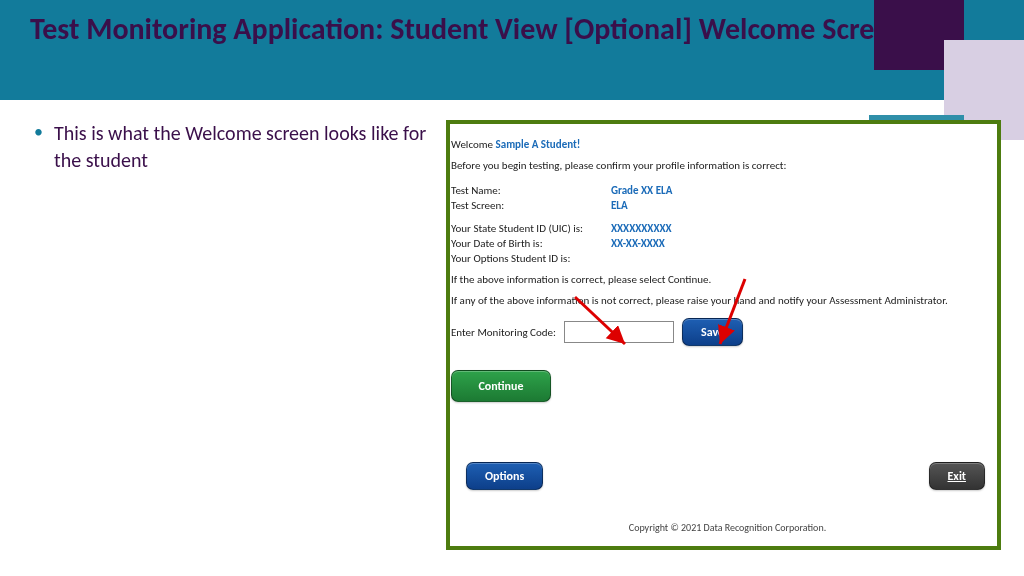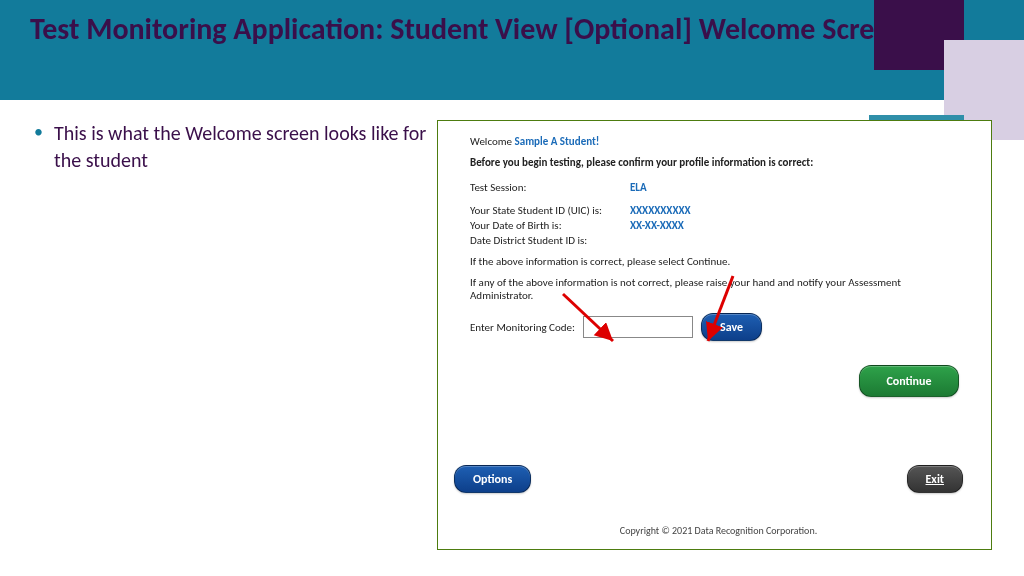--- a/index.html
+++ b/index.html
@@ -23,66 +23,66 @@
   .deco-lav {
     position: absolute; top: 40px; right: 0; width: 80px; height: 100px; background: #d8cfe3;
   }
   .deco-blue {
     position: absolute; top: 115px; right: 60px; width: 95px; height: 30px; background: #2f8fa9;
   }
 
   .content {
     display: flex;
     padding: 20px 10px 10px 30px;
-    gap: 7px;
+    gap: 16px;
   }
   .bullets {
     width: 400px;
     color: #3a0f4a;
     font-size: 20px;
   }
   .bullets ul { list-style: none; }
   .bullets li { position: relative; padding-left: 24px; margin-bottom: 18px; line-height: 1.35; }
   .bullets li::before {
     content: "•"; position: absolute; left: 4px; top: 0; color: #127b9b; font-size: 18px;
   }
 
   .app-frame {
     width: 555px;
     height: 430px;
-    border: 1px solid #4d7c0f;
+    border: 4px solid #4d7c0f;
     background: #fff;
     position: relative;
     font-size: 11px;
     color: #222;
-    padding: 14px 32px;
+    padding: 14px 1px;
   }
   .welcome-line { margin-bottom: 8px; }
   .welcome-name { color: #1b6bb8; font-weight: 700; }
-  .confirm { margin-bottom: 12px; font-weight: bold; }
+  .confirm { margin-bottom: 12px; }
   .kv { display: flex; margin-bottom: 2px; }
   .kv .k { width: 160px; }
   .kv .v { color: #1b6bb8; font-weight: 700; }
   .gap { height: 8px; }
   .instr { margin: 8px 0 4px 0; }
 
   .code-row { display:flex; align-items:center; gap:8px; margin-top: 11px; position: relative; }
   .code-input { width: 110px; height: 22px; border: 1px solid #888; background: #fff; font-size: 11px; padding: 2px 4px; }
   .btn {
     display: inline-flex; align-items: center; justify-content: center;
     height: 28px; padding: 0 18px; font-size: 12px; font-weight: 700; color: #fff;
-    border-radius: 12px; border: 1px solid rgba(0,0,0,.4);
+    border-radius: 7px; border: 1px solid rgba(0,0,0,.4);
     box-shadow: inset 0 1px 0 rgba(255,255,255,.25), 0 1px 2px rgba(0,0,0,.2);
     cursor: pointer;
   }
   .btn-blue { background: linear-gradient(#1e5fb3, #0d3f8a); }
   .btn-green { background: linear-gradient(#2ea24a, #1c7a33); width: 100px; height: 32px; }
   .btn-dark { background: linear-gradient(#555, #333); text-decoration: underline; }
-  .continue-wrap { text-align: right; margin-top: 24px; }
-  .bottom-row { position: absolute; bottom: 56px; left: 16px; right: 28px; display:flex; justify-content:space-between; }
+  .continue-wrap { text-align: left; margin-top: 24px; }
+  .bottom-row { position: absolute; bottom: 56px; left: 16px; right: 12px; display:flex; justify-content:space-between; }
   .copyright { position: absolute; bottom: 12px; left: 8px; right: 0; text-align: center; font-size: 10px; color: #444; }
 
   .arrow {
     position: absolute; pointer-events: none;
   }
   .arrow svg { overflow: visible; }
 </style>
 </head>
 <body>
 
@@ -100,34 +100,38 @@
     </ul>
   </div>
 
   <div class="app-frame">
     <div class="welcome-line">
       <span>Welcome </span><span class="welcome-name">Sample A Student!</span>
     </div>
     <div class="confirm">Before you begin testing, please confirm your profile information is correct:</div>
 
     <div class="kv">
-      <div class="k">Test Session:</div>
+      <div class="k">Test Name:</div>
+      <div class="v">Grade XX ELA</div>
+    </div>
+    <div class="kv">
+      <div class="k">Test Screen:</div>
       <div class="v">ELA</div>
     </div>
     <div class="gap"></div>
     <div class="kv">
       <div class="k">Your State Student ID (UIC) is:</div>
       <div class="v">XXXXXXXXXX</div>
     </div>
     <div class="kv">
       <div class="k">Your Date of Birth is:</div>
       <div class="v">XX-XX-XXXX</div>
     </div>
     <div class="kv">
-      <div class="k">Date District Student ID is:</div>
+      <div class="k">Your Options Student ID is:</div>
       <div class="v"></div>
     </div>
 
     <div class="instr">If the above information is correct, please select Continue.</div>
     <div class="instr">If any of the above information is not correct, please raise your hand and notify your Assessment Administrator.</div>
 
     <div class="code-row">
       <span>Enter Monitoring Code:</span>
       <input class="code-input" type="text" value="" style="">
       <span class="btn btn-blue">Save</span>

